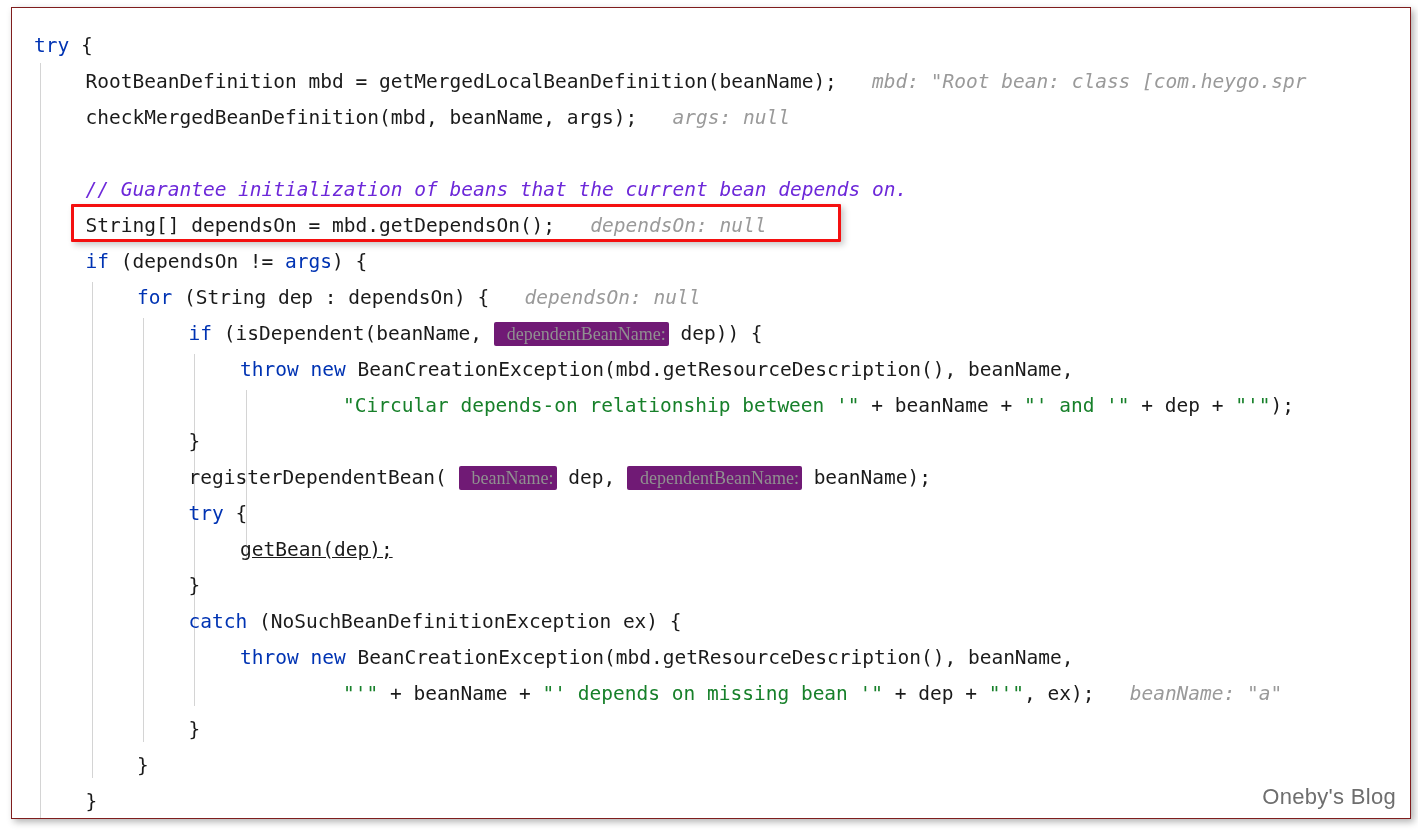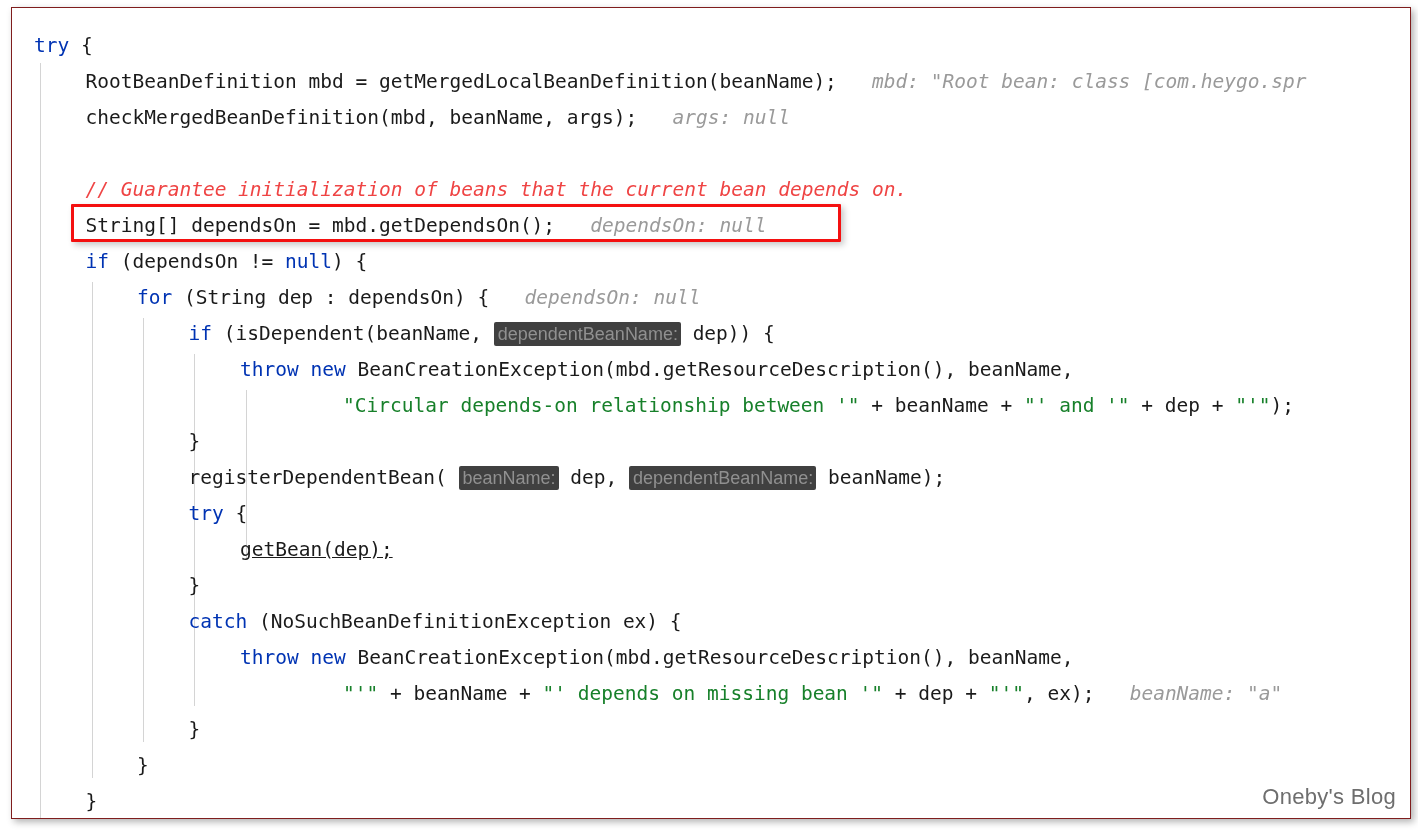--- a/index.html
+++ b/index.html
@@ -43,36 +43,36 @@
     white-space: pre;
     font-size: 19.5px;
     font-family: "DejaVu Sans Mono", "Liberation Mono", monospace;
     color: #1a1a1a;
     letter-spacing: 0px;
   }
   
   .kw   { color: #0033b3; }
   .str  { color: #17802a; }
   .plain{ color: #1a1a1a; }
-  .cmt  { color: #ef4444; font-style: italic; }
+  .cmt  { color: #6d28d9; font-style: italic; }
   
   .hint {
     color: #9a9a9a;
     font-style: italic;
     font-family: "DejaVu Sans Mono", "Liberation Mono", monospace;
   }
   
   .phint {
     color: #909090;
-    font-family: Liberation Sans, sans-serif;
+    font-family: Liberation Serif, serif;
     font-style: normal;
     font-size: 18px;
-    background: #404040;
+    background: #701a75;
     border-radius: 2px;
-    padding: 2px 3px 2px 4px;
+    padding: 2px 3px 2px 13px;
   }
   
   .guide {
     position: absolute;
     width: 1px;
     background: #d4d4d4;
   }
   
   #highlight-box {
     position: absolute;
@@ -108,21 +108,21 @@
         <div class="guide" style="left: 80px; top: 274px; height: 496px; background: rgb(212, 212, 212);"></div>
         <div class="guide" style="left: 131px; top: 310px; height: 424px; background: rgb(212, 212, 212);"></div>
         <div class="guide" style="left: 182px; top: 346px; height: 352px; background: rgb(212, 212, 212);"></div>
         <div class="guide" style="left: 234px; top: 382px; height: 170px; background: rgb(212, 212, 212);"></div>
         <div class="line" style="top: 20px; left: 22px;"><span class="kw">try</span><span class="plain"> {</span></div>
         <div class="line" style="top: 92px; left: 73.5px;"><span class="plain">checkMergedBeanDefinition(mbd, beanName, args);</span><span class="hint">   args: null</span></div>
         <div class="line" style="top: 56px; left: 73.5px;"><span class="plain">RootBeanDefinition mbd = getMergedLocalBeanDefinition(beanName);</span><span class="hint">   mbd: "Root bean: class [com.heygo.spr</span></div>
         <div class="line" style="top: 128px; left: 73.5px;"></div>
         <div class="line" style="top: 164px; left: 73.5px;"><span class="cmt">// Guarantee initialization of beans that the current bean depends on.</span></div>
         <div class="line" style="top: 200px; left: 73.5px;"><span class="plain">String[] dependsOn = mbd.getDependsOn();</span><span class="hint">   dependsOn: null</span></div>
-        <div class="line" style="top: 236px; left: 73.5px;"><span class="kw">if</span><span class="plain"> (dependsOn != </span><span class="kw">null</span><span class="plain">) {</span></div>
+        <div class="line" style="top: 236px; left: 73.5px;"><span class="kw">if</span><span class="plain"> (dependsOn != </span><span class="kw">args</span><span class="plain">) {</span></div>
         <div class="line" style="top: 272px; left: 125px;"><span class="kw">for</span><span class="plain"> (String dep : dependsOn) {</span><span class="hint">   dependsOn: null</span></div>
         <div class="line" style="top: 308px; left: 176.5px;"><span class="kw">if</span><span class="plain"> (isDependent(beanName, </span><span class="phint">dependentBeanName:</span><span class="plain"> dep)) {</span></div>
         <div class="line" style="top: 344px; left: 228px;"><span class="kw">throw</span><span class="plain"> </span><span class="kw">new</span><span class="plain"> BeanCreationException(mbd.getResourceDescription(), beanName,</span></div>
         <div class="line" style="top: 380px; left: 331px;"><span class="str">"Circular depends-on relationship between '"</span><span class="plain"> + beanName + </span><span class="str">"' and '"</span><span class="plain"> + dep + </span><span class="str">"'"</span><span class="plain">);</span></div>
         <div class="line" style="top: 416px; left: 176.5px;"><span class="plain">}</span></div>
         <div class="line" style="top: 452px; left: 176.5px;"><span class="plain">registerDependentBean( </span><span class="phint">beanName:</span><span class="plain"> dep, </span><span class="phint">dependentBeanName:</span><span class="plain"> beanName);</span></div>
         <div class="line" style="top: 488px; left: 176.5px;"><span class="kw">try</span><span class="plain"> {</span></div>
         <div class="line" style="top: 524px; left: 228px; text-decoration: underline;"><span class="plain">getBean(dep);</span></div>
         <div class="line" style="top: 560px; left: 176.5px;"><span class="plain">}</span></div>
         <div class="line" style="top: 596px; left: 176.5px;"><span class="kw">catch</span><span class="plain"> (NoSuchBeanDefinitionException ex) {</span></div>

